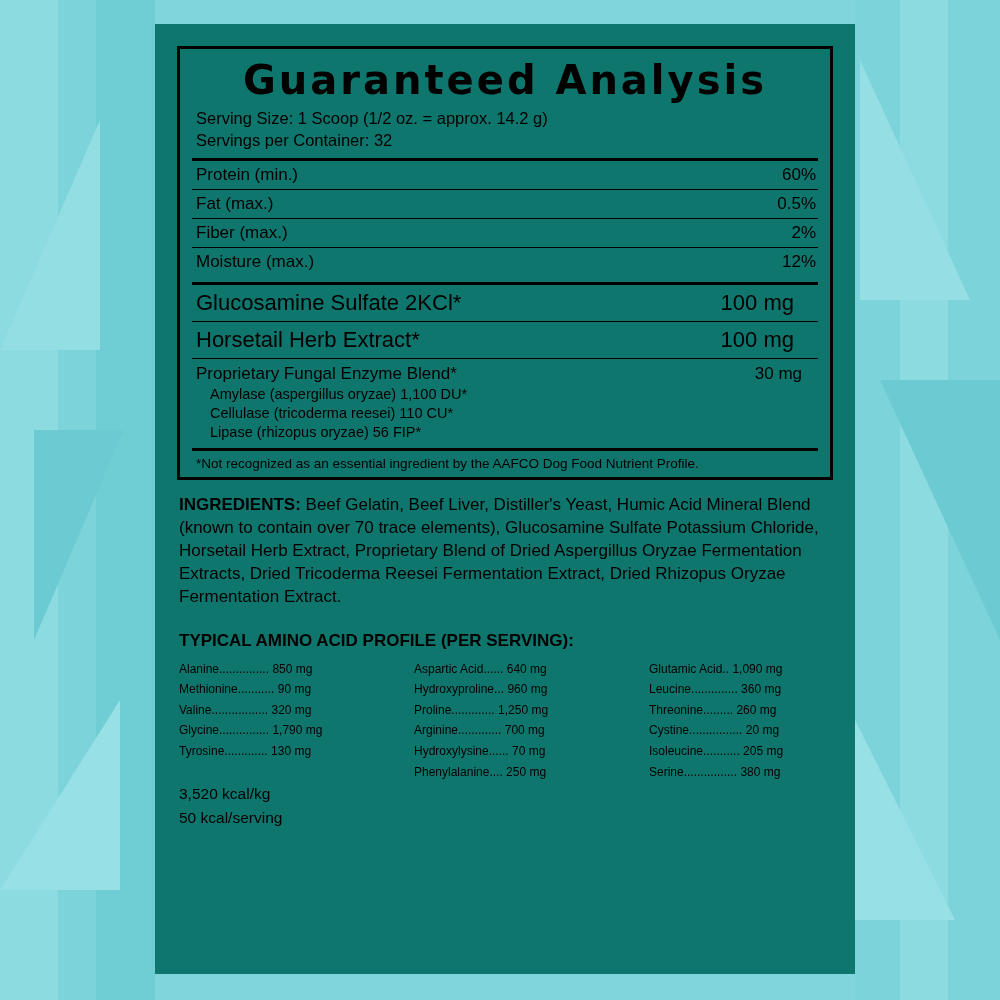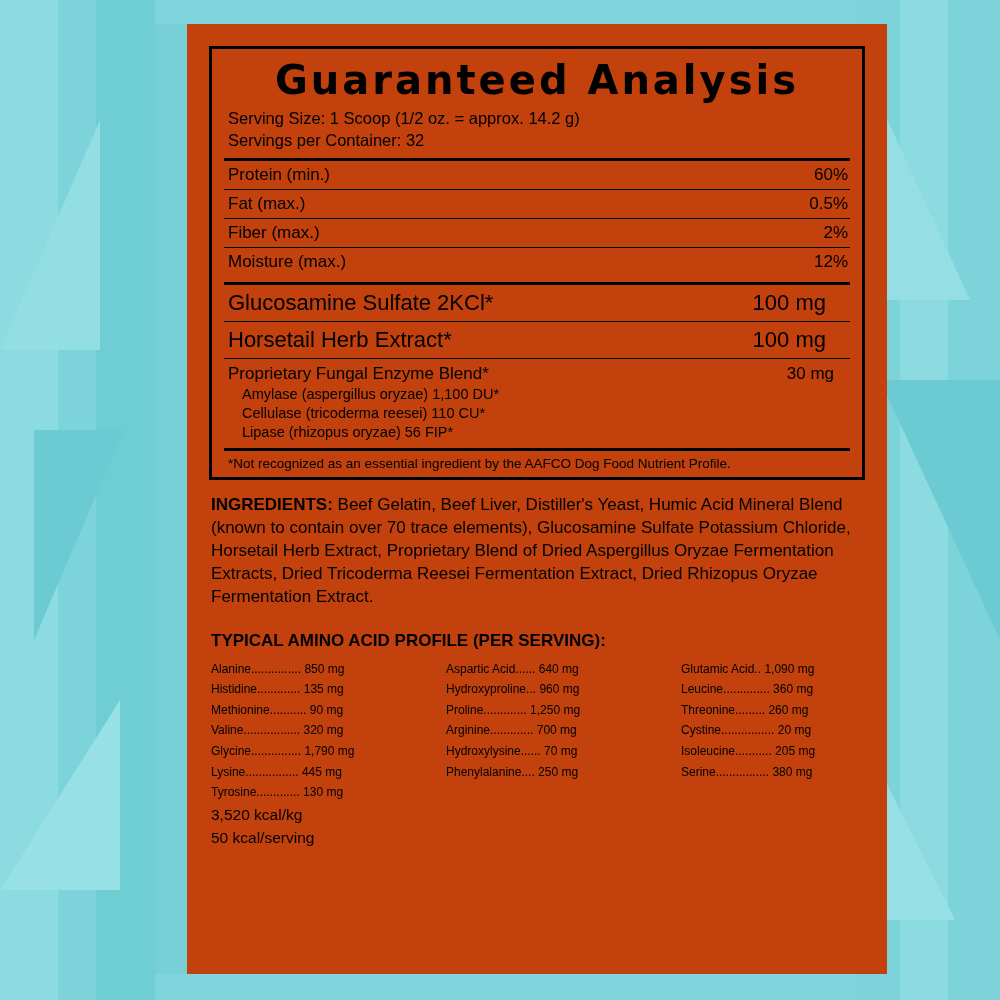--- a/index.html
+++ b/index.html
@@ -27,24 +27,23 @@
     position: absolute;
     width: 0;
     height: 0;
   }
   .page {
     position: absolute;
     left: 155px;
     top: 24px;
     width: 700px;
     height: 950px;
-    background: #c2410c;
+    background: #0f766e;
     box-sizing: border-box;
     padding: 6px;
-    margin-left: 32px;
   }
   .inner {
     position: absolute;
     left: 22px;
     top: 22px;
     right: 22px;
   }
 
   
   .ga-box {
@@ -255,25 +254,23 @@
 
     <div class="ingredients">
       <b>INGREDIENTS:</b><span> Beef Gelatin, Beef Liver, Distiller's Yeast, Humic Acid Mineral Blend (known to contain over 70 trace elements), Glucosamine Sulfate Potassium Chloride, Horsetail Herb Extract, Proprietary Blend of Dried Aspergillus Oryzae Fermentation Extracts, Dried Tricoderma Reesei Fermentation Extract, Dried Rhizopus Oryzae Fermentation Extract.</span>
     </div>
 
     <div class="sec-head">TYPICAL AMINO ACID PROFILE (PER SERVING):</div>
 
     <div class="aa-grid">
       <div class="aa-col c1">
         <div class="aa-row"><span class="aa-name">Alanine</span><span class="aa-dots">...............</span> <span class="aa-val">850 mg</span></div>
-        <div class="aa-row"><span class="aa-name">Histidine</span><span class="aa-dots">.............</span> <span class="aa-val">135 mg</span></div>
         <div class="aa-row"><span class="aa-name">Methionine</span><span class="aa-dots">...........</span> <span class="aa-val">90 mg</span></div>
         <div class="aa-row"><span class="aa-name">Valine</span><span class="aa-dots">.................</span> <span class="aa-val">320 mg</span></div>
         <div class="aa-row"><span class="aa-name">Glycine</span><span class="aa-dots">...............</span> <span class="aa-val">1,790 mg</span></div>
-        <div class="aa-row"><span class="aa-name">Lysine</span><span class="aa-dots">................</span> <span class="aa-val">445 mg</span></div>
         <div class="aa-row"><span class="aa-name">Tyrosine</span><span class="aa-dots">.............</span> <span class="aa-val">130 mg</span></div>
       </div>
       <div class="aa-col c2">
         <div class="aa-row"><span class="aa-name">Aspartic Acid</span><span class="aa-dots">......</span> <span class="aa-val">640 mg</span></div>
         <div class="aa-row"><span class="aa-name">Hydroxyproline</span><span class="aa-dots">...</span> <span class="aa-val">960 mg</span></div>
         <div class="aa-row"><span class="aa-name">Proline</span><span class="aa-dots">.............</span> <span class="aa-val">1,250 mg</span></div>
         <div class="aa-row"><span class="aa-name">Arginine</span><span class="aa-dots">.............</span> <span class="aa-val">700 mg</span></div>
         <div class="aa-row"><span class="aa-name">Hydroxylysine</span><span class="aa-dots">......</span> <span class="aa-val">70 mg</span></div>
         <div class="aa-row"><span class="aa-name">Phenylalanine</span><span class="aa-dots">....</span> <span class="aa-val">250 mg</span></div>
       </div>

